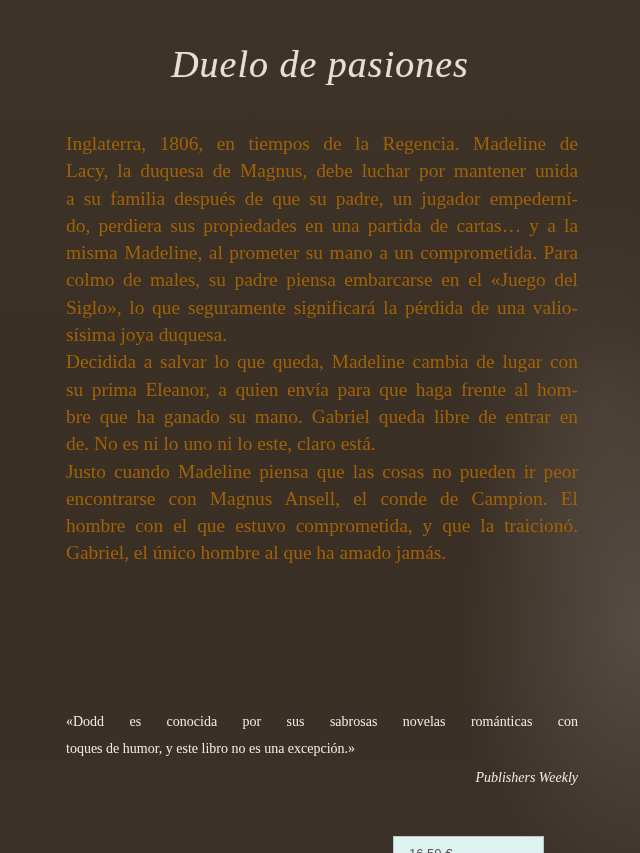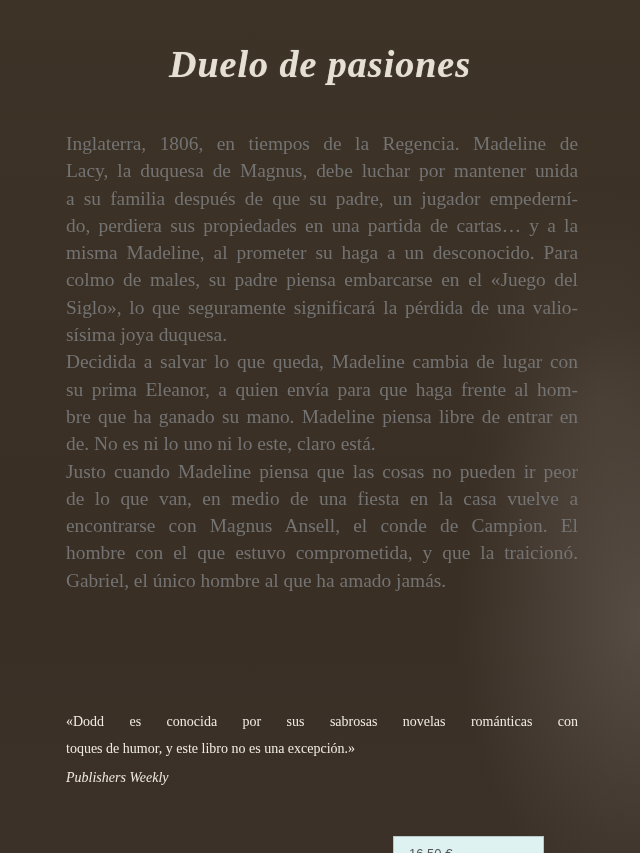--- a/index.html
+++ b/index.html
@@ -27,31 +27,30 @@
       top: 42px;
       left: 0;
       width: 640px;
       text-align: center;
       font-family: "Liberation Serif", "DejaVu Serif", serif;
       font-style: italic;
       font-size: 38px;
       letter-spacing: 1px;
       color: #e6e0d4;
       text-shadow: 0 0 1px #9a8f80;
-      font-weight: bold;
     }
     .synopsis {
       position: absolute;
       top: 130px;
       left: 66px;
       width: 512px;
       font-family: "Liberation Serif", "DejaVu Serif", serif;
       font-size: 19.4px;
       line-height: 27.3px;
-      color: #737373;
+      color: #a16207;
     }
     .synopsis .line {
       display: block;
       text-align: justify;
       text-align-last: justify;
       white-space: nowrap;
     }
     .synopsis .line.last {
       text-align-last: left;
     }
@@ -69,20 +68,21 @@
       display: block;
       text-align: justify;
       text-align-last: justify;
       white-space: nowrap;
     }
     .quote .line.last {
       text-align-last: left;
     }
     .quote .source {
       display: block;
+      text-align: right;
       font-style: italic;
       margin-top: 1px;
     }
     .price-sticker {
       position: absolute;
       left: 393px;
       top: 836px;
       width: 151px;
       height: 30px;
       background: #dff2f2;
@@ -104,30 +104,29 @@
 
 <div class="cover">
 
   <div class="title">Duelo de pasiones</div>
 
   <div class="synopsis">
     <span class="line">Inglaterra, 1806, en tiempos de la Regencia. Madeline de</span>
     <span class="line">Lacy, la duquesa de Magnus, debe luchar por mantener unida</span>
     <span class="line">a su familia después de que su padre, un jugador empederní-</span>
     <span class="line">do, perdiera sus propiedades en una partida de cartas… y a la</span>
-    <span class="line">misma Madeline, al prometer su haga a un desconocido. Para</span>
+    <span class="line">misma Madeline, al prometer su mano a un comprometida. Para</span>
     <span class="line">colmo de males, su padre piensa embarcarse en el «Juego del</span>
     <span class="line">Siglo», lo que seguramente significará la pérdida de una valio-</span>
     <span class="line last">sísima joya duquesa.</span>
     <span class="line">Decidida a salvar lo que queda, Madeline cambia de lugar con</span>
     <span class="line">su prima Eleanor, a quien envía para que haga frente al hom-</span>
-    <span class="line">bre que ha ganado su mano. Madeline piensa libre de entrar en</span>
+    <span class="line">bre que ha ganado su mano. Gabriel queda libre de entrar en</span>
     <span class="line last">de. No es ni lo uno ni lo este, claro está.</span>
     <span class="line">Justo cuando Madeline piensa que las cosas no pueden ir peor</span>
-    <span class="line">de lo que van, en medio de una fiesta en la casa vuelve a</span>
     <span class="line">encontrarse con Magnus Ansell, el conde de Campion. El</span>
     <span class="line">hombre con el que estuvo comprometida, y que la traicionó.</span>
     <span class="line last">Gabriel, el único hombre al que ha amado jamás.</span>
   </div>
 
   <div class="quote">
     <span class="line">«Dodd es conocida por sus sabrosas novelas románticas con</span>
     <span class="line last">toques de humor, y este libro no es una excepción.»</span>
     <span class="source">Publishers Weekly</span>
   </div>

